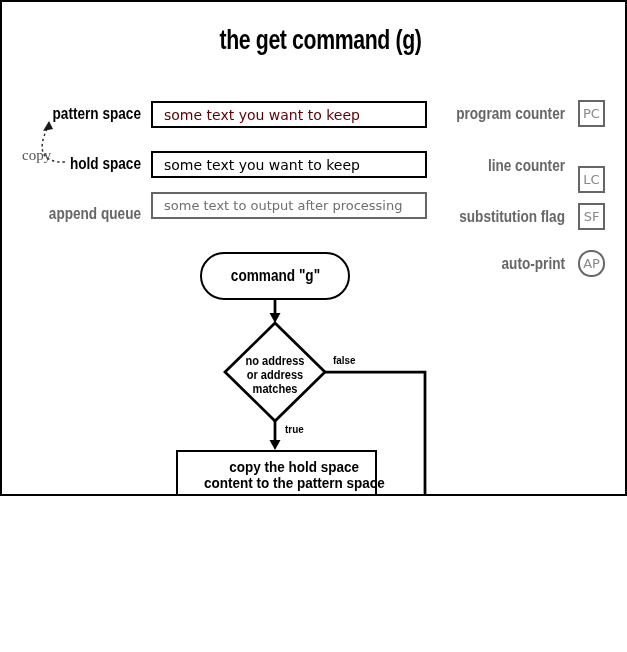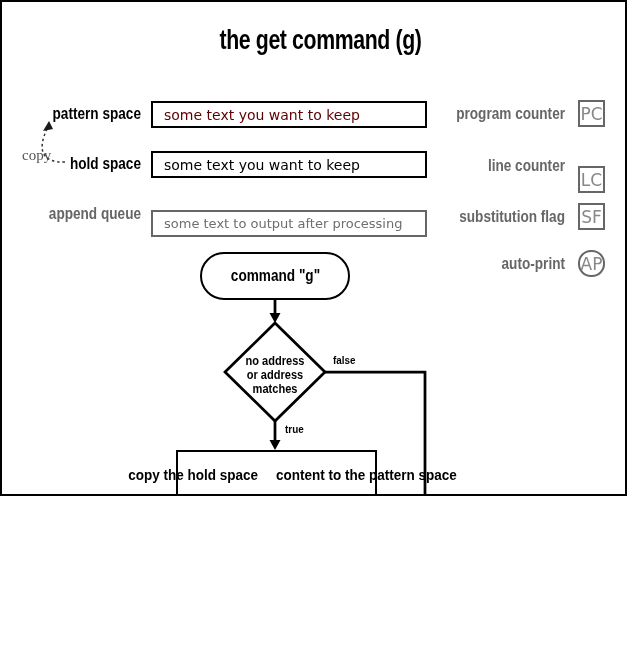--- a/index.html
+++ b/index.html
@@ -39,21 +39,21 @@
   
   .rlabel {
     position:absolute; left:260px; width:303px; text-align:right;
     font-size:16px; font-weight:bold; color:#666; white-space:nowrap;
     transform:scaleX(0.85); transform-origin:100% 50%;
   }
   .regbox {
     position:absolute; left:576px; width:27px; height:27px;
     border:2px solid #666; box-sizing:border-box; background:#fff;
     display:flex; align-items:center; justify-content:center;
-    font-family:"DejaVu Sans", sans-serif; font-size:17px; color:#888;
+    font-family:"DejaVu Sans", sans-serif; font-size:13px; color:#888;
   }
 
   
   .copy-label {
     position:absolute; left:20px; top:145px;
     font-family:Liberation Serif, serif; font-size:15px; color:#555;
   }
 
   
   .flow-svg { position:absolute; left:0; top:0; z-index:1; pointer-events:none; }
@@ -62,21 +62,21 @@
     box-sizing:border-box; background:#fff; z-index:2;
     display:flex; align-items:center; justify-content:center;
   }
   .stadium span, .process span, .decision-text span {
     font-weight:bold; color:#000; white-space:nowrap;
   }
   .stadium span { font-size:16px; display:inline-block; transform:scaleX(0.85); }
   .process {
     position:absolute; left:174px; top:448px; width:201px; height:50px;
     border:2.5px solid #000; box-sizing:border-box; background:#fff; z-index:2;
-    display:flex; flex-direction:row; align-items:center; justify-content:center;
+    display:flex; flex-direction:column; align-items:center; justify-content:center;
     transform-origin:50% 50%;
     padding-left:35px;
   }
   .process span { display:block; font-size:15px; line-height:16px; text-align:center;
     transform:scaleX(0.9); }
   .decision-text {
     position:absolute; left:213px; top:352px; width:120px; z-index:2;
     text-align:center; transform:scaleX(0.85); transform-origin:50% 50%;
   }
   .decision-text span { display:block; font-size:13px; line-height:14px; }
@@ -95,21 +95,21 @@
   <div class="llabel" style="top:103px;">pattern space</div>
   <div class="llabel" style="top:153px;">hold space</div>
   <div class="llabel gray" style="top:203px;">append queue</div>
 
   <div class="vbox maroon" style="top:99px;">
     <span>some text you want to keep</span>
   </div>
   <div class="vbox black" style="top:149px;">
     <span>some text you want to keep</span>
   </div>
-  <div class="vbox gray" style="top:208px;">
+  <div class="vbox gray" style="top:190px;">
     <span>some text to output after processing</span>
   </div>
 
   <div class="copy-label">copy</div>
 
   <div class="rlabel" style="top:103px;">program counter</div>
   <div class="rlabel" style="top:155px;">line counter</div>
   <div class="rlabel" style="top:206px;">substitution flag</div>
   <div class="rlabel" style="top:253px;">auto-print</div>
 

